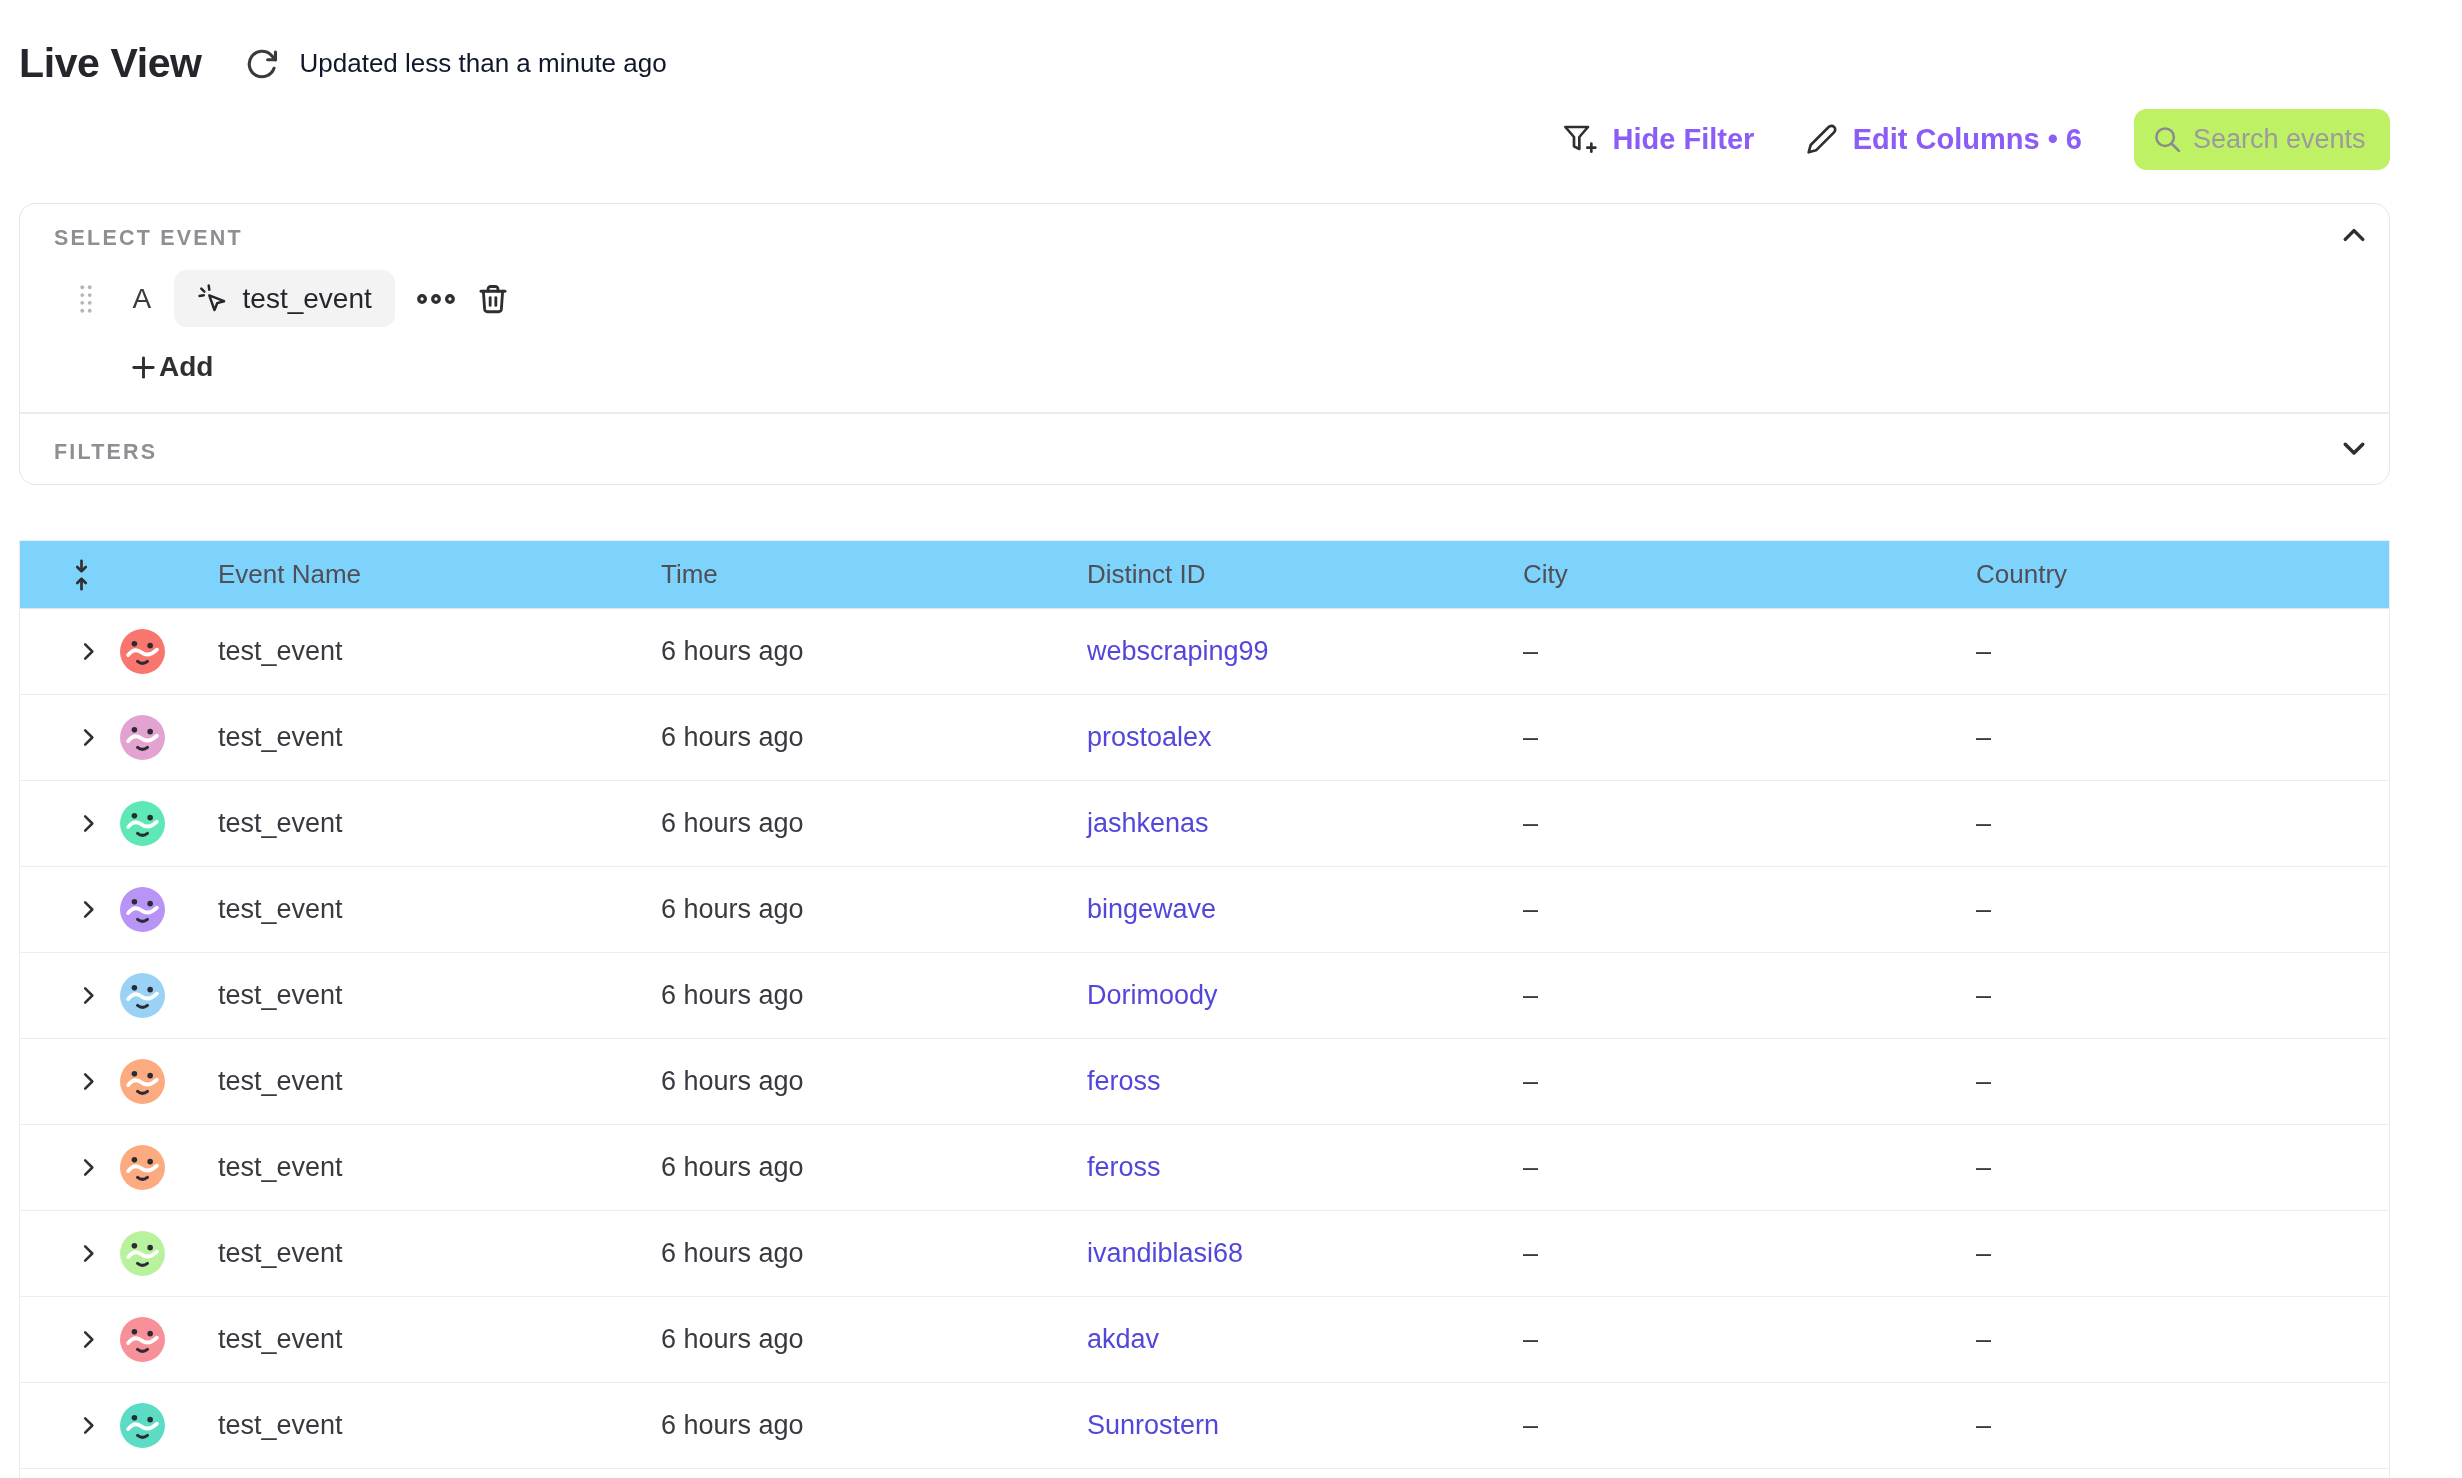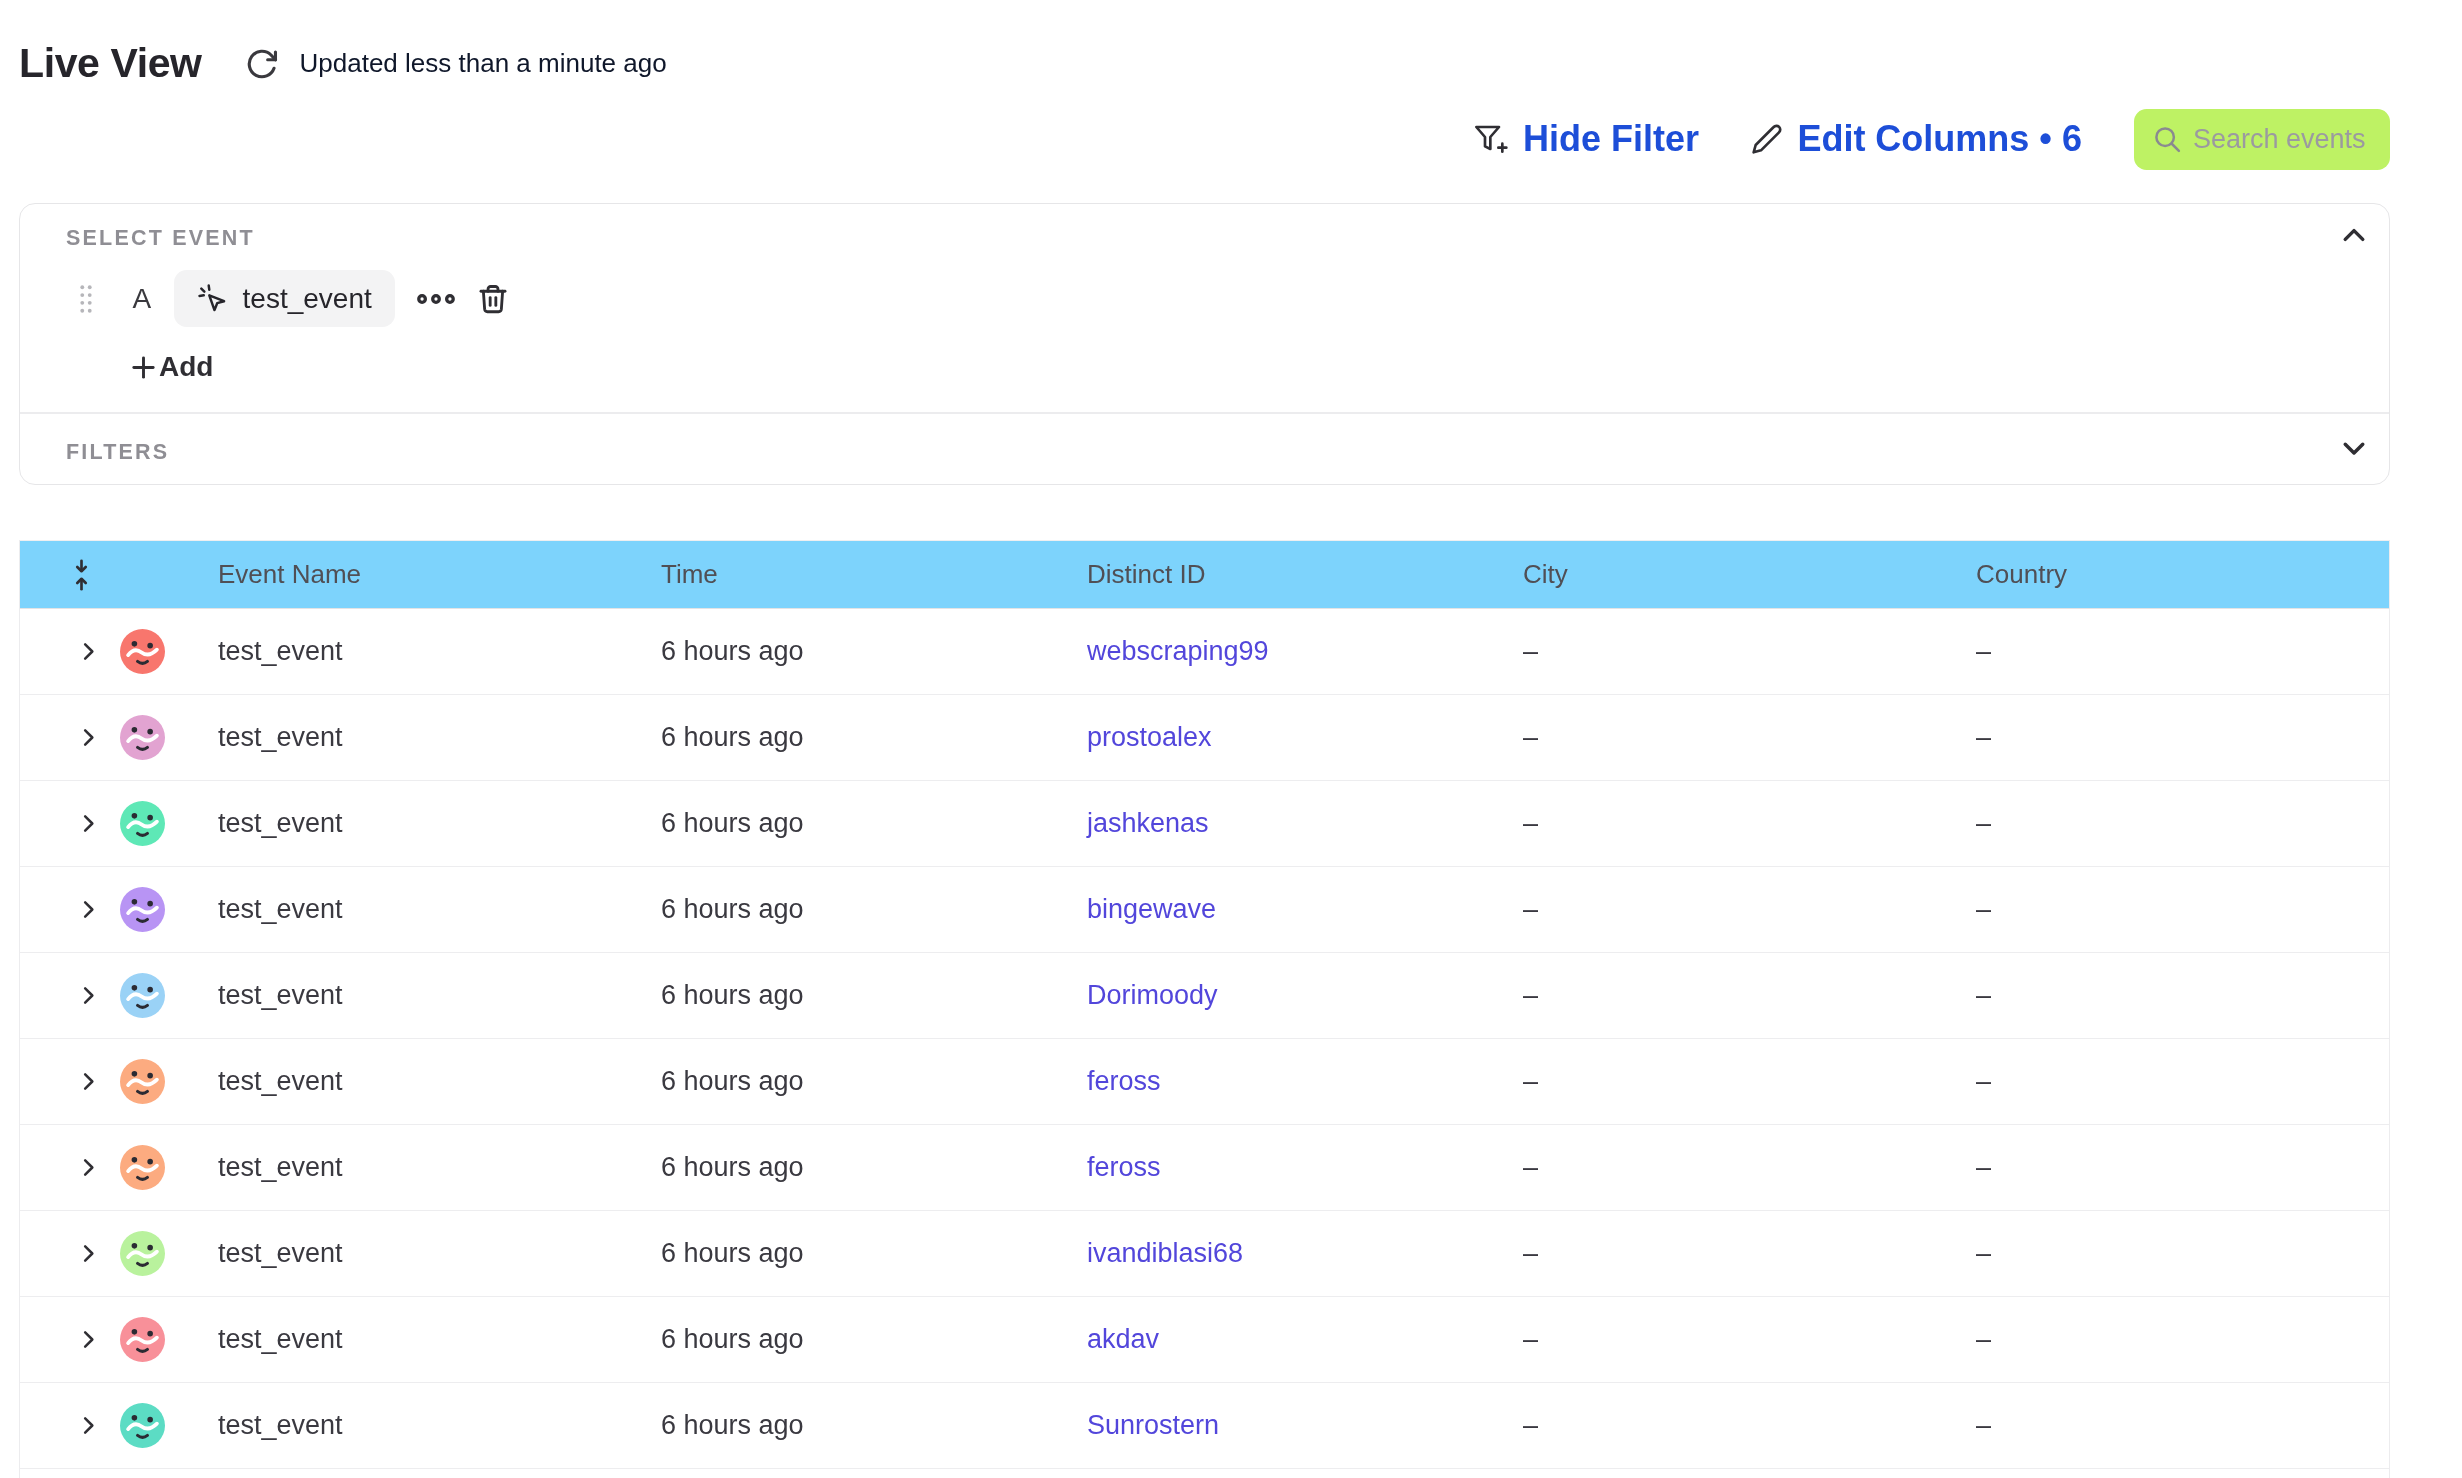--- a/index.html
+++ b/index.html
@@ -9,31 +9,31 @@
   
   .page-header { position:absolute; left:19px; top:16px; display:flex; align-items:center;margin-top:24px; }
   .page-title { font-size:41px; font-weight:700; color:#26252b; letter-spacing:-0.4px; }
   .refresh-btn { margin-left:41px; width:39px; height:39px; border:none; background:none; cursor:pointer;
                  display:flex; align-items:center; justify-content:center; }
   .updated-text { margin-left:18px; font-size:26px; color:#0f172a; }
 
   
   .toolbar { position:absolute; top:107px; right:72px; height:64px; display:flex; align-items:center; gap:52px; }
   .tool-btn { display:flex; align-items:center; gap:14.3px; border:none; background:none; cursor:pointer;
-              font-family:inherit; font-size:36px; font-weight:600; color:#1d4ed8; }
+              font-family:inherit; font-size:29px; font-weight:600; color:#8b5cf6; }
   .search-box { position:relative; width:256px; height:61px; background:#bef264; border-radius:12.5px; }
   .search-box svg { position:absolute; left:18px; top:15px; }
   .search-input { width:100%; height:100%; border:none; background:transparent; outline:none;
                   font-family:inherit; font-size:27px; color:#3a3940; padding-left:59px; }
   .search-input::placeholder { color:#9b9aa0; }
 
   
   .card { position:absolute; left:19px; top:203px; width:2371px; height:282px;
           border:1.8px solid #e6e6e8; border-radius:16px; background:#fff; }
-  .section-label { font-size:21.5px; font-weight:600; letter-spacing:2.2px; color:#8f8e94;margin-left:12px; }
+  .section-label { font-size:21.5px; font-weight:600; letter-spacing:2.2px; color:#8f8e94; }
   .select-event-label { position:absolute; left:34px; top:21.5px; }
   .collapse-up-btn { position:absolute; right:16px; top:14.3px; width:39px; height:36px;
                      border:none; background:none; cursor:pointer; }
   .event-row { position:absolute; left:57px; top:66px; height:57px; display:flex; align-items:center; }
   .drag-handle { width:21.5px; height:36px; display:flex; align-items:center; cursor:grab; background:none; border:none; }
   .series-letter { margin-left:34px; font-size:28px; font-weight:500; color:#3a393e; }
   .event-chip { margin-left:23px; height:57px; padding:0 23px; border-radius:12.5px; background:#f3f3f4;
                 display:flex; align-items:center; gap:13.4px; border:none; cursor:pointer;
                 font-family:inherit; font-size:28px; font-weight:500; color:#26252b; }
   .icon-btn { width:43px; height:43px; border:none; background:none; cursor:pointer;

